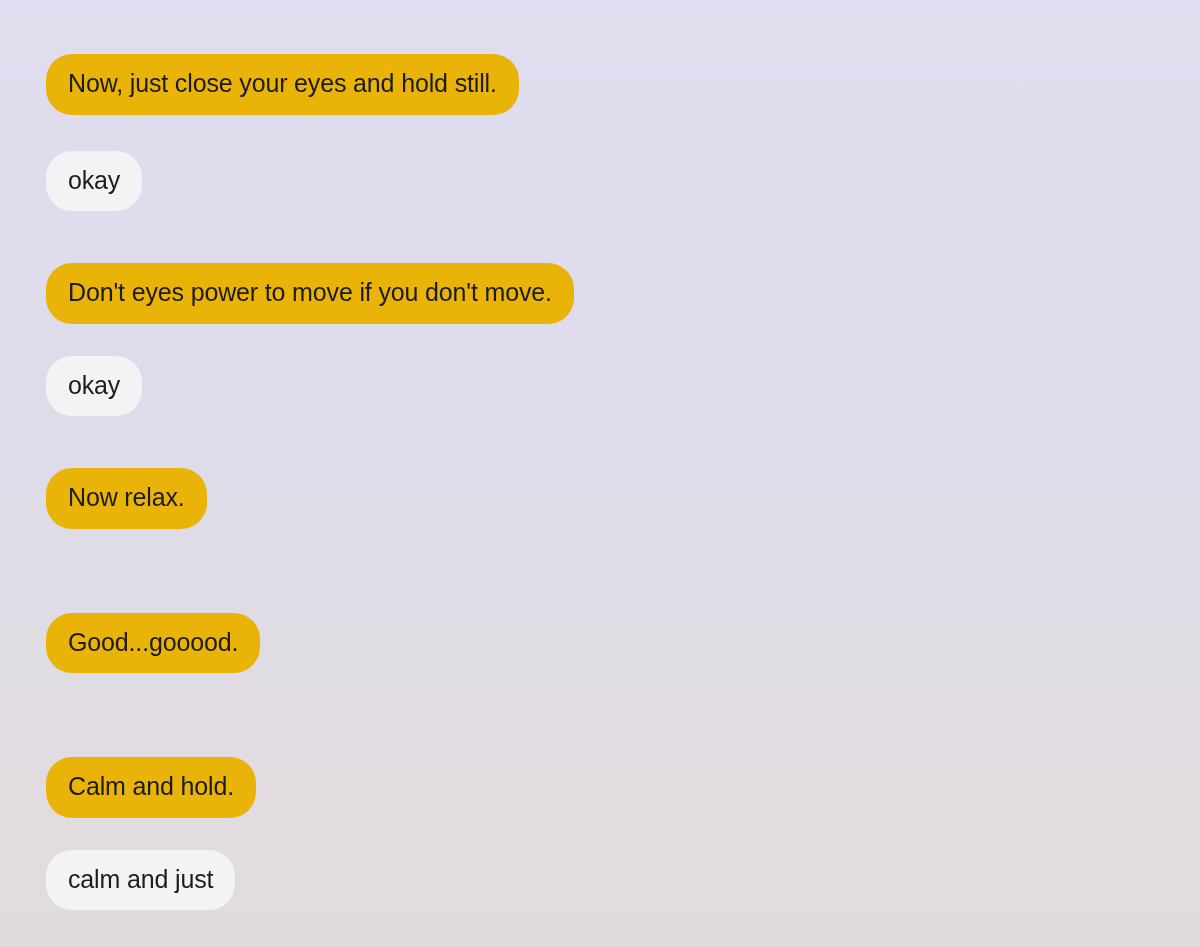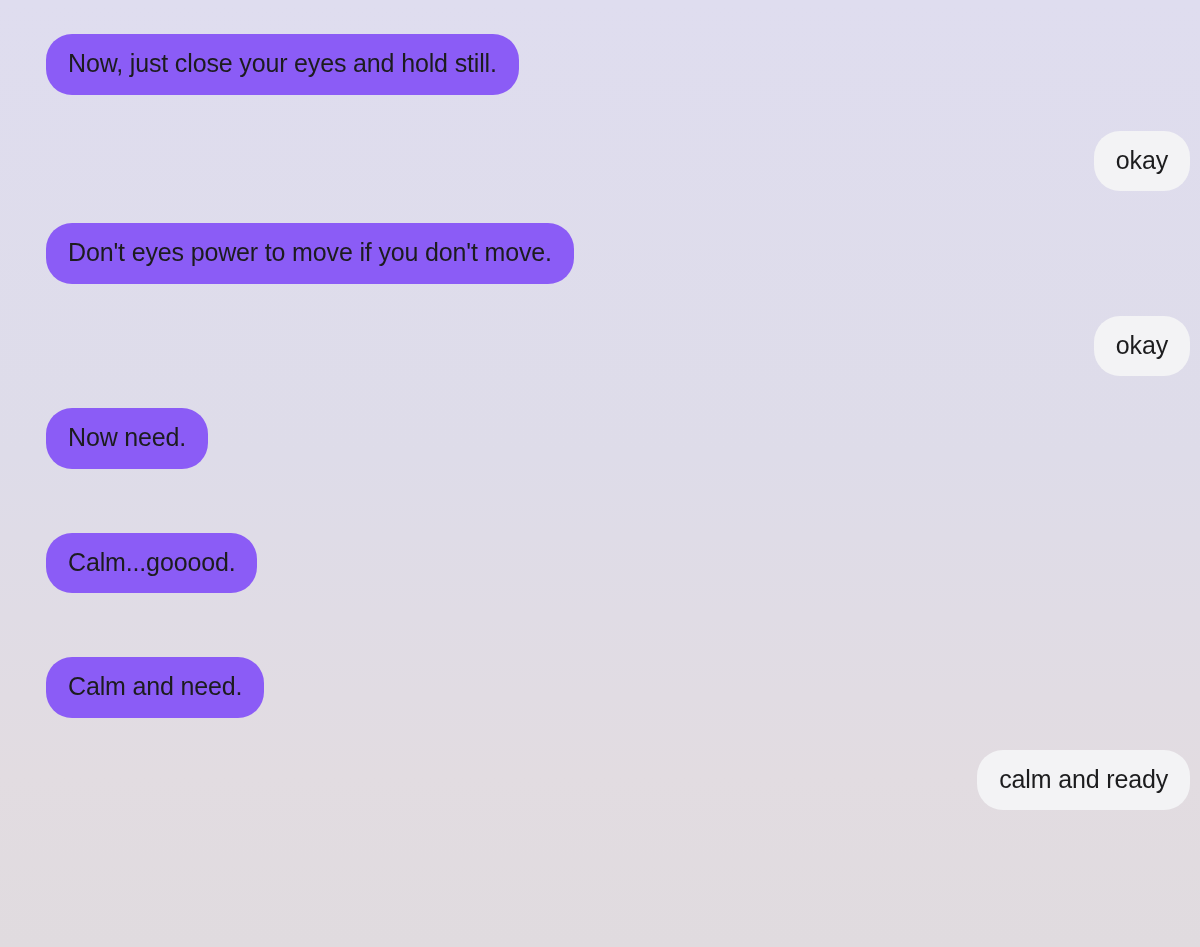--- a/index.html
+++ b/index.html
@@ -33,37 +33,38 @@
     padding: 0 10px 0 46px;
     overflow: hidden;
   }
 
   .msg-row {
     display: flex;
     width: 100%;
   }
 
   .msg-row.side-left  { justify-content: flex-start; }
-  .msg-row.side-right { justify-content: flex-end; }
+  .msg-row.side-right { }
 
   
   .bubble {
     display: inline-block;
     max-width: 78%;
     border-radius: 26px;
     font-size: 25px;
     line-height: 1.18;
     letter-spacing: -0.15px;
     color: #1c1c1e;
     white-space: nowrap;
     padding: 15px 22px 16px 22px;
   }
 
   .bubble.in {
-    background: #8b5cf6;
+    background: #eab308;
+    margin-top: 20px;
   }
 
   .bubble.out {
     background: #f3f3f5;
   }
 
   
   .msg-row.clipped-top {
     height: 12px;
     overflow: hidden;
@@ -104,42 +105,42 @@
 
   <div class="gap-md"></div>
 
   <div class="msg-row side-right">
     <div class="bubble out">okay</div>
   </div>
 
   <div class="gap-md"></div>
 
   <div class="msg-row side-left">
-    <div class="bubble in">Now need.</div>
+    <div class="bubble in">Now relax.</div>
   </div>
 
   <div class="gap-md"></div>
 
 
   <div class="gap-md"></div>
 
   <div class="msg-row side-left">
-    <div class="bubble in">Calm...gooood.</div>
+    <div class="bubble in">Good...gooood.</div>
   </div>
 
   <div class="gap-md"></div>
 
 
   <div class="gap-md"></div>
 
   <div class="msg-row side-left">
-    <div class="bubble in">Calm and need.</div>
+    <div class="bubble in">Calm and hold.</div>
   </div>
 
   <div class="gap-md"></div>
 
   <div class="msg-row side-right">
-    <div class="bubble out">calm and ready</div>
+    <div class="bubble out">calm and just</div>
   </div>
 
   <div class="gap-md"></div>
 
 </div>
 
 </body></html>

